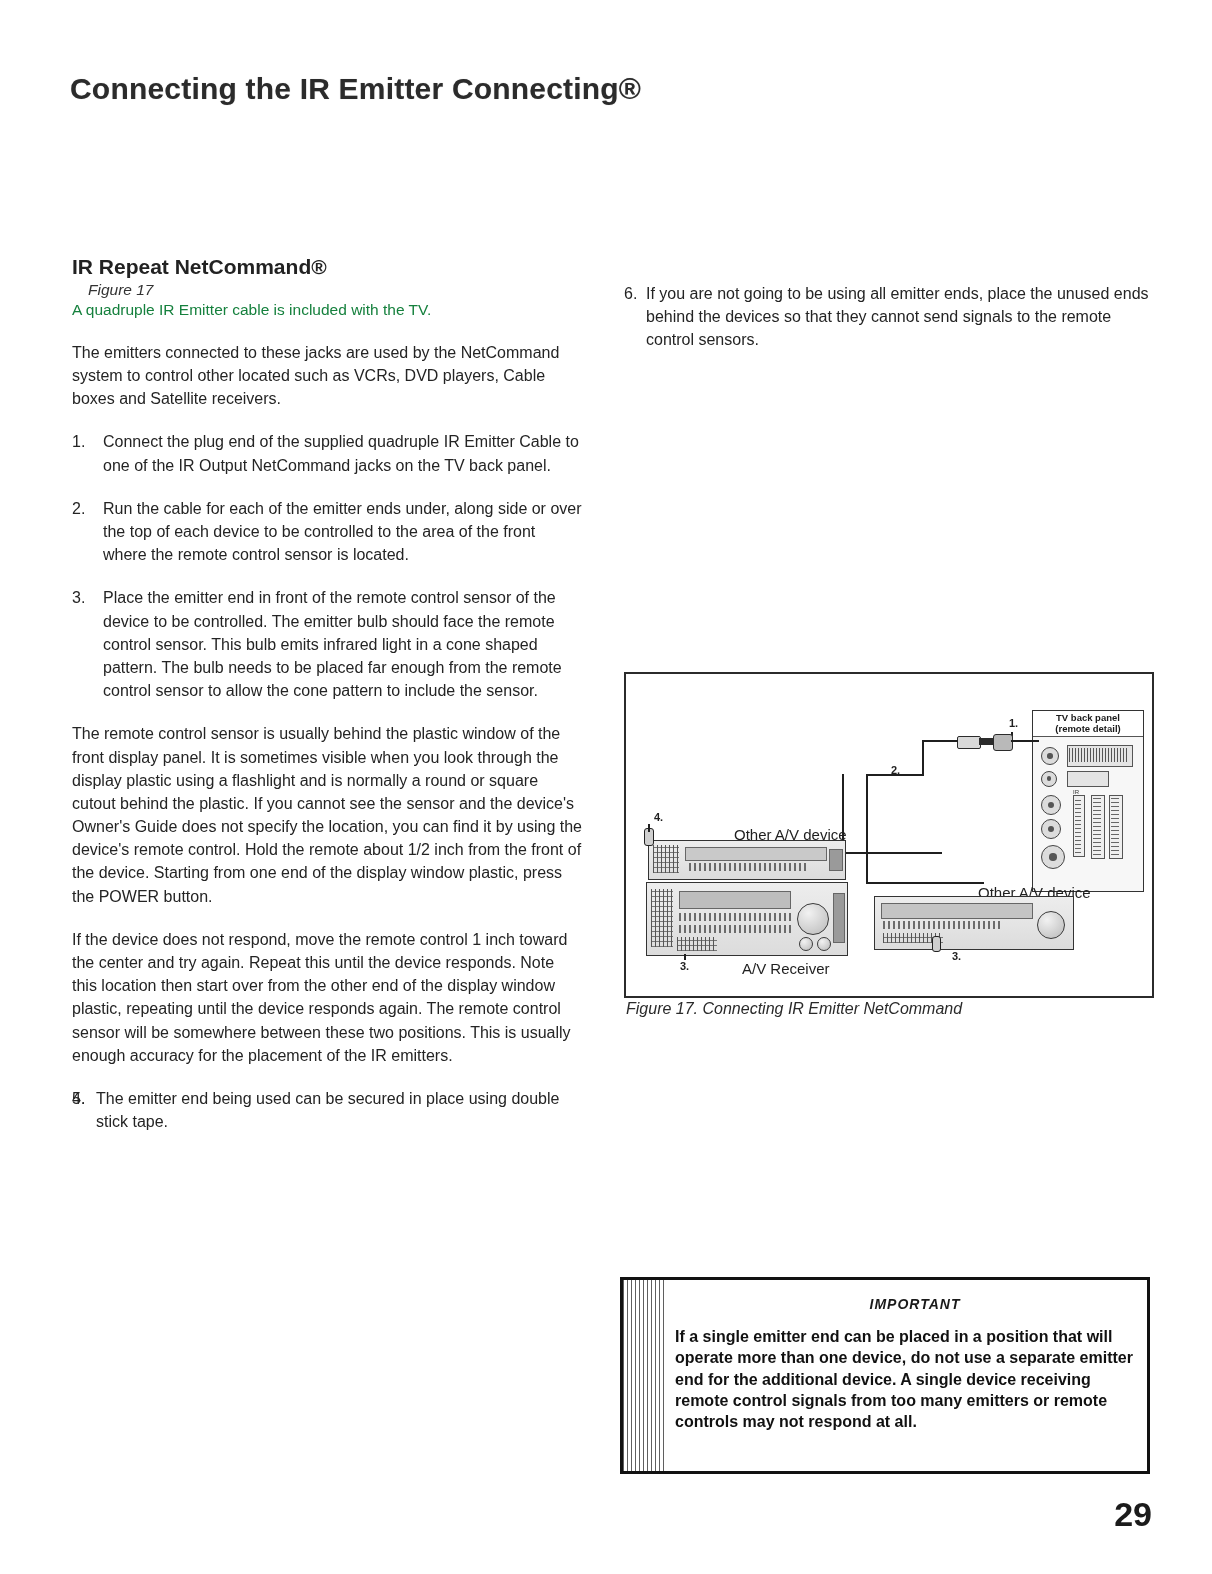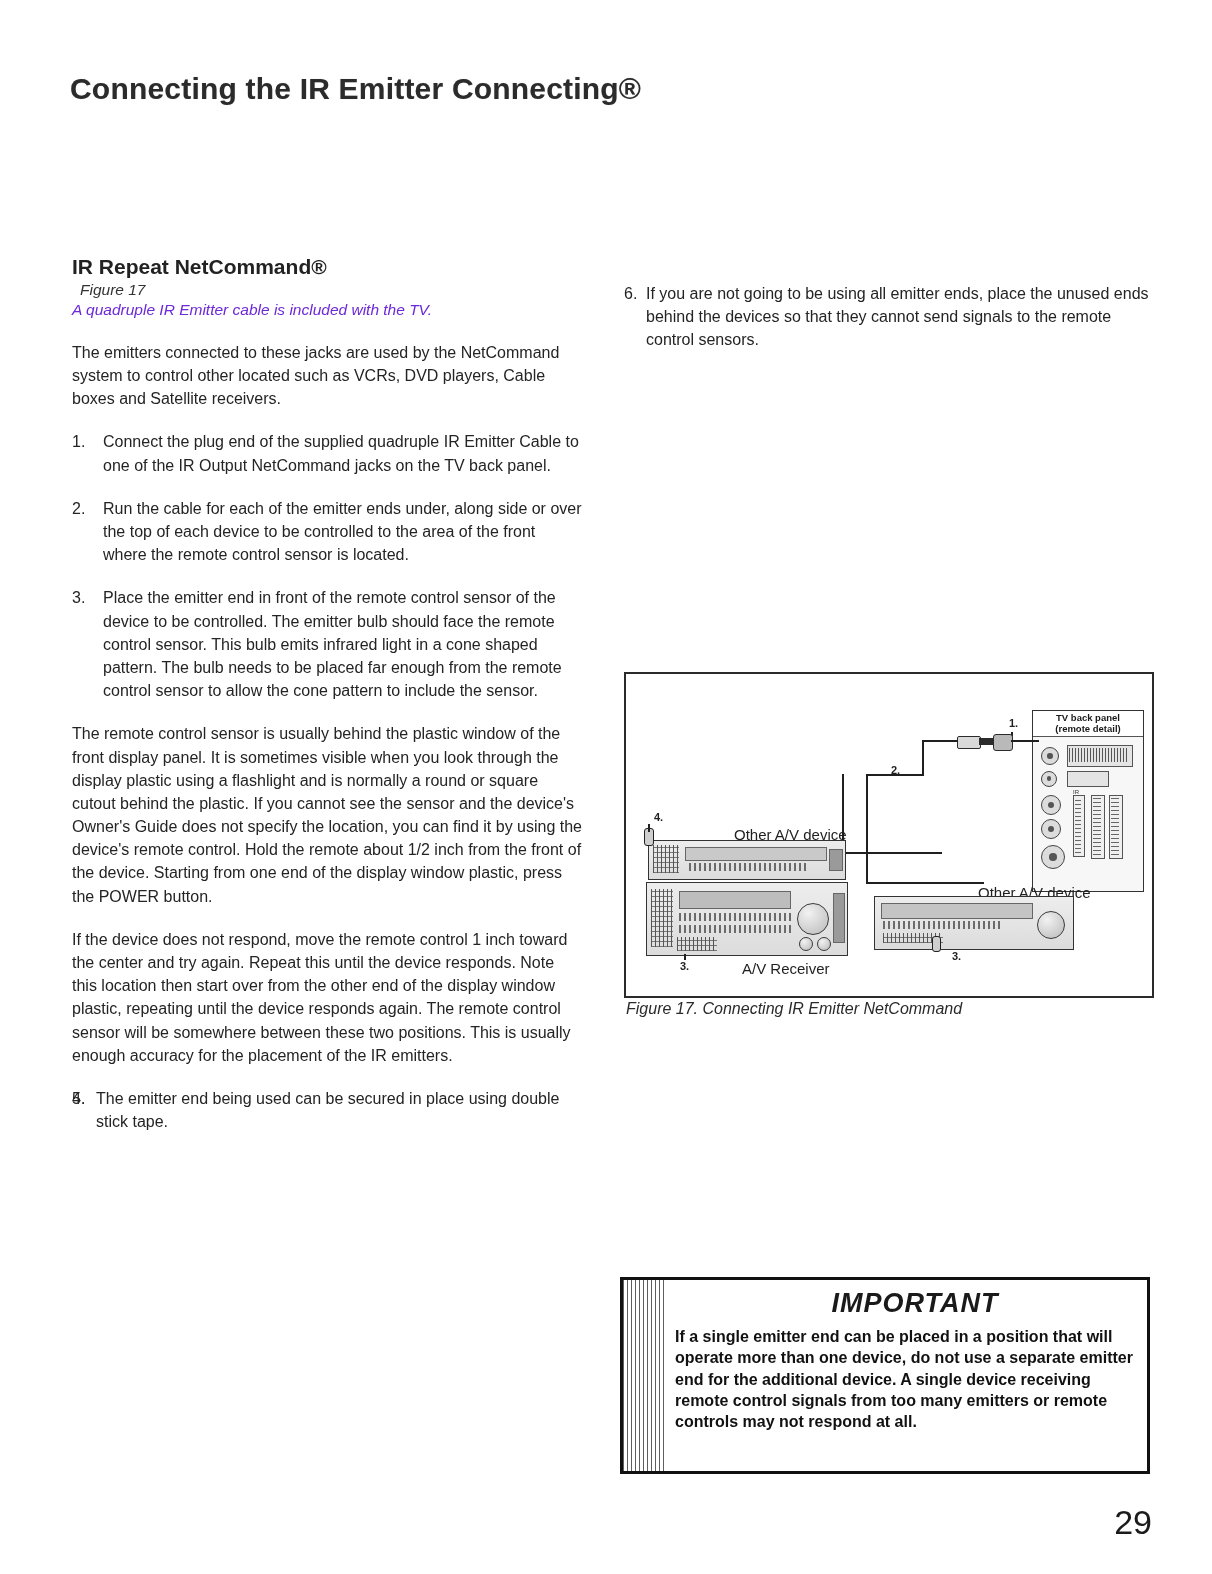--- a/index.html
+++ b/index.html
@@ -49,26 +49,25 @@
   .sec-title {
     font-size: 21px;
     font-weight: bold;
     margin: 0 0 2px 0;
     color: #222;
   }
   .fig-label {
     font-size: 15.5px;
     font-style: italic;
     color: #333;
-    margin: 0 0 1px 8px;
+    margin: 0 0 1px 16px;
   }
   .fig-caption-italic {
     font-size: 15.5px;
-    font-style: italic;
-    color: #6d28d9;
+    color: #15803d;
     margin: 0 0 20px 0;
     line-height: 1.35;
   }
 
   p.body {
     font-size: 16px;
     line-height: 1.45;
     margin: 0 0 20px 0;
     color: #242424;
   }
@@ -271,45 +270,45 @@
     left: 0; top: 0;
     width: 42px; height: 100%;
     background:
       repeating-linear-gradient(90deg, #444 0 1px, #fff 1px 4px),
       repeating-linear-gradient(0deg, #666 0 1px, #fff 1px 5px);
     opacity: 0.85;
   }
   .imp-title {
     position: absolute;
     left: 42px; right: 6px;
-    top: 8px;
+    top: 16px;
     text-align: center;
-    font-size: 27px;
+    font-size: 14px;
     font-weight: bold;
     font-style: italic;
     letter-spacing: 1px;
     padding-left: 24px;
   }
   .imp-text {
     position: absolute;
     left: 52px;
     right: 10px;
     top: 46px;
     font-size: 16px;
     font-weight: bold;
     line-height: 1.33;
     color: #111;
   }
 
   .page-number {
     position: absolute;
     right: 60px;
-    bottom: 32px;
+    bottom: 40px;
     font-size: 34px;
-    font-weight: normal;
+    font-weight: bold;
     color: #1b1b1b;
   }
 
   
   .page-heading { text-shadow: 0 0 1px rgba(0,0,0,0.25); }
 </style>
 </head>
 <body>
 
 <div class="page">

